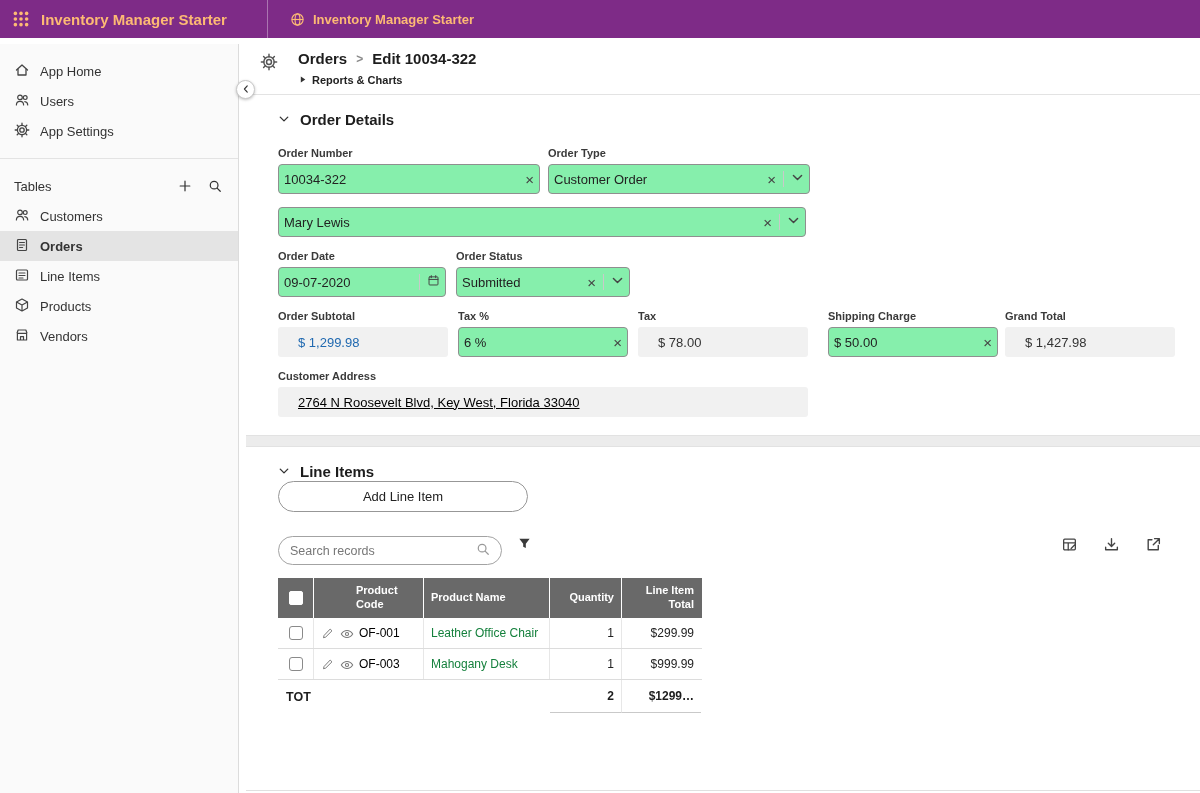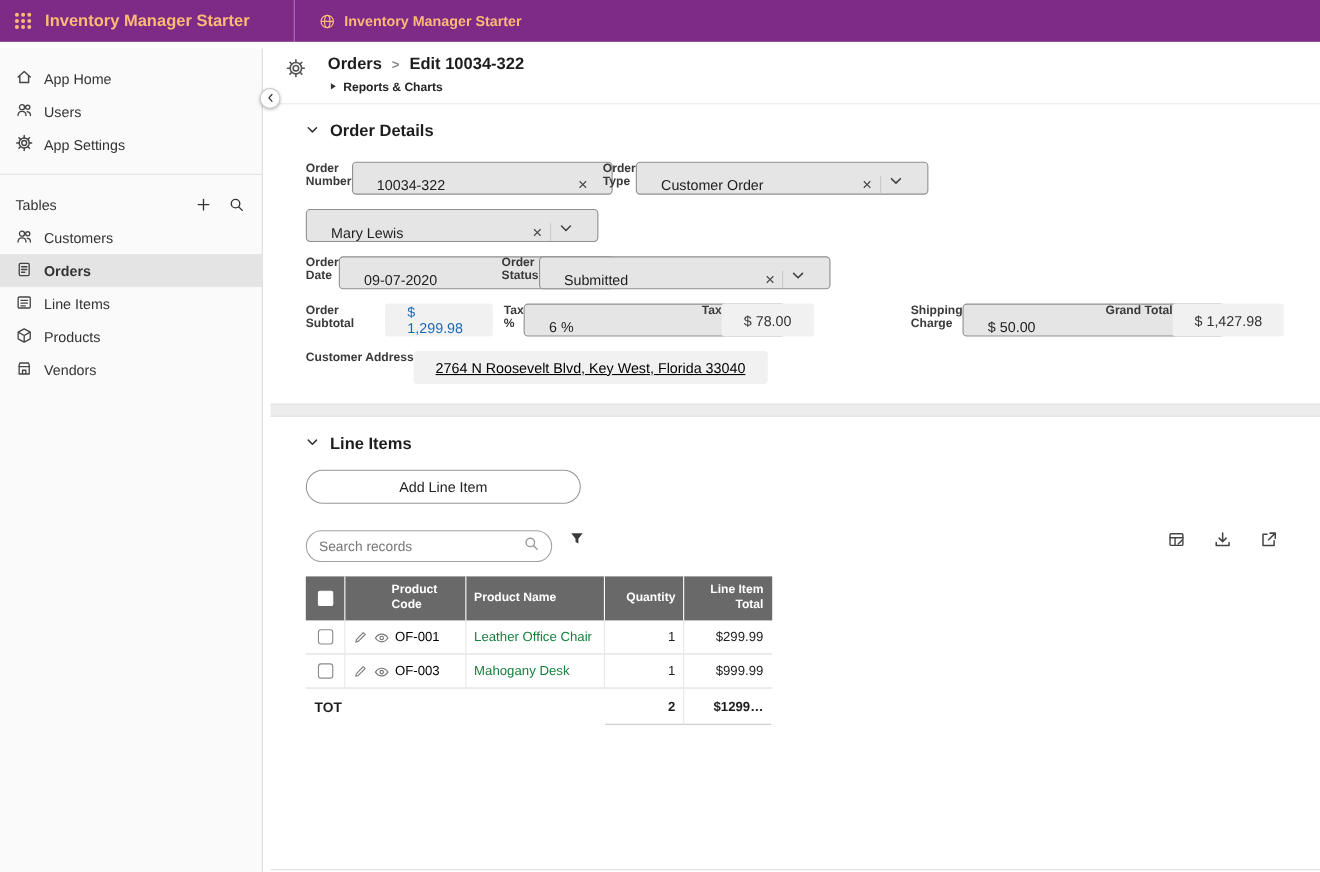--- a/index.html
+++ b/index.html
@@ -35,37 +35,37 @@
   .crumb-sep { color:#8a8a8a; font-size:12px; font-weight:bold; }
   .sub-link { display:flex; align-items:center; gap:5px; font-size:11px; font-weight:bold; color:#222; margin-top:7px; cursor:pointer; }
   .sub-link svg { width:9px; height:9px; color:#333; }
 
   .panel { padding:16px 24px 18px 32px; background:#fff; }
   .section-title { display:flex; align-items:center; gap:10px; font-size:15px; font-weight:bold; color:#1d1d1d; cursor:pointer; }
   .section-title svg { width:12px; height:12px; color:#333; }
 
   .form-row { display:flex; margin-top:13px; }
   .form-row.first { margin-top:19px; }
-  .fgroup { display:flex; flex-direction:row; }
+  .fgroup { display:flex; flex-direction:column; }
   .flabel { font-size:11px; font-weight:600; color:#3a3a3a; margin-bottom:5px; }
-  .fbox { display:flex; align-items:flex-end; gap:7px; height:30px; border:1px solid #8f8f8f; border-radius:4px; background:#e5e5e5; padding:0 22px; }
+  .fbox { display:flex; align-items:center; gap:7px; height:30px; border:1px solid #8f8f8f; border-radius:4px; background:#86efac; padding:0 5px; }
   .fbox input { border:0; outline:0; flex:1; min-width:0; font-family:"Liberation Sans", sans-serif; font-size:13px; color:#222; background:transparent; }
   .xbtn { color:#444; font-size:15px; line-height:1; cursor:pointer; flex:none; }
   .vsep { width:1px; height:16px; background:#c9c9c9; flex:none; }
   .fbox svg { width:13px; height:13px; color:#444; flex:none; cursor:pointer; }
   .rbox { display:flex; align-items:center; height:30px; background:#f1f1f1; border-radius:3px; padding:0 20px; font-size:13px; color:#333; }
   .rbox.blue { color:#2069B0; }
   .addr-link { color:#000000; text-decoration:underline; font-size:13px; cursor:pointer; }
 
   .w262{width:262px}.w528{width:528px}.w168{width:168px}.w174{width:174px}.w170{width:170px}.w530{width:530px}
   .mr8{margin-right:8px}.mr10{margin-right:10px}.mr20{margin-right:20px}.mr7{margin-right:7px}
 
   .band { height:12px; background:#ececec; border-top:1px solid #e2e2e2; border-bottom:1px solid #e2e2e2; }
 
-  .add-btn { margin-top:15px; width:250px; height:31px; border:1px solid #979797; border-radius:16px; background:#fff; font-family:"Liberation Sans", sans-serif; font-size:13px; color:#222; cursor:pointer; display:block; }
+  .add-btn { margin-top:1px; width:250px; height:31px; border:1px solid #979797; border-radius:16px; background:#fff; font-family:"Liberation Sans", sans-serif; font-size:13px; color:#222; cursor:pointer; display:block; }
 
   .toolbar { display:flex; margin-top:24px; }
   .searchpill { width:224px; height:29px; border:1px solid #a3a3a3; border-radius:15px; display:flex; align-items:center; padding:0 11px; gap:6px; background:#fff; }
   .searchpill input { border:0; outline:0; flex:1; min-width:0; font-family:"Liberation Sans", sans-serif; font-size:12.5px; color:#333; }
   .searchpill input::placeholder { color:#777; }
   .searchpill svg { width:14px; height:14px; color:#999; flex:none; }
   .filter-btn { margin-left:15px; display:flex; cursor:pointer; }
   .filter-btn svg { width:15px; height:15px; color:#3a3a3a; }
   .toolbar .spacer { flex:1; }
   .tool-icons { display:flex; gap:25px; margin-right:14px; }

